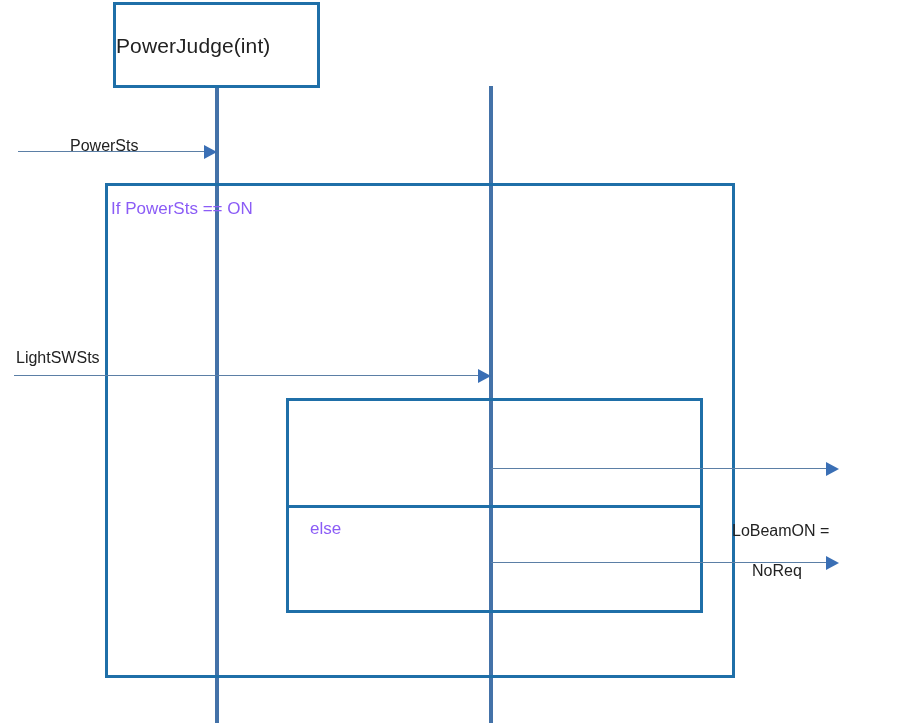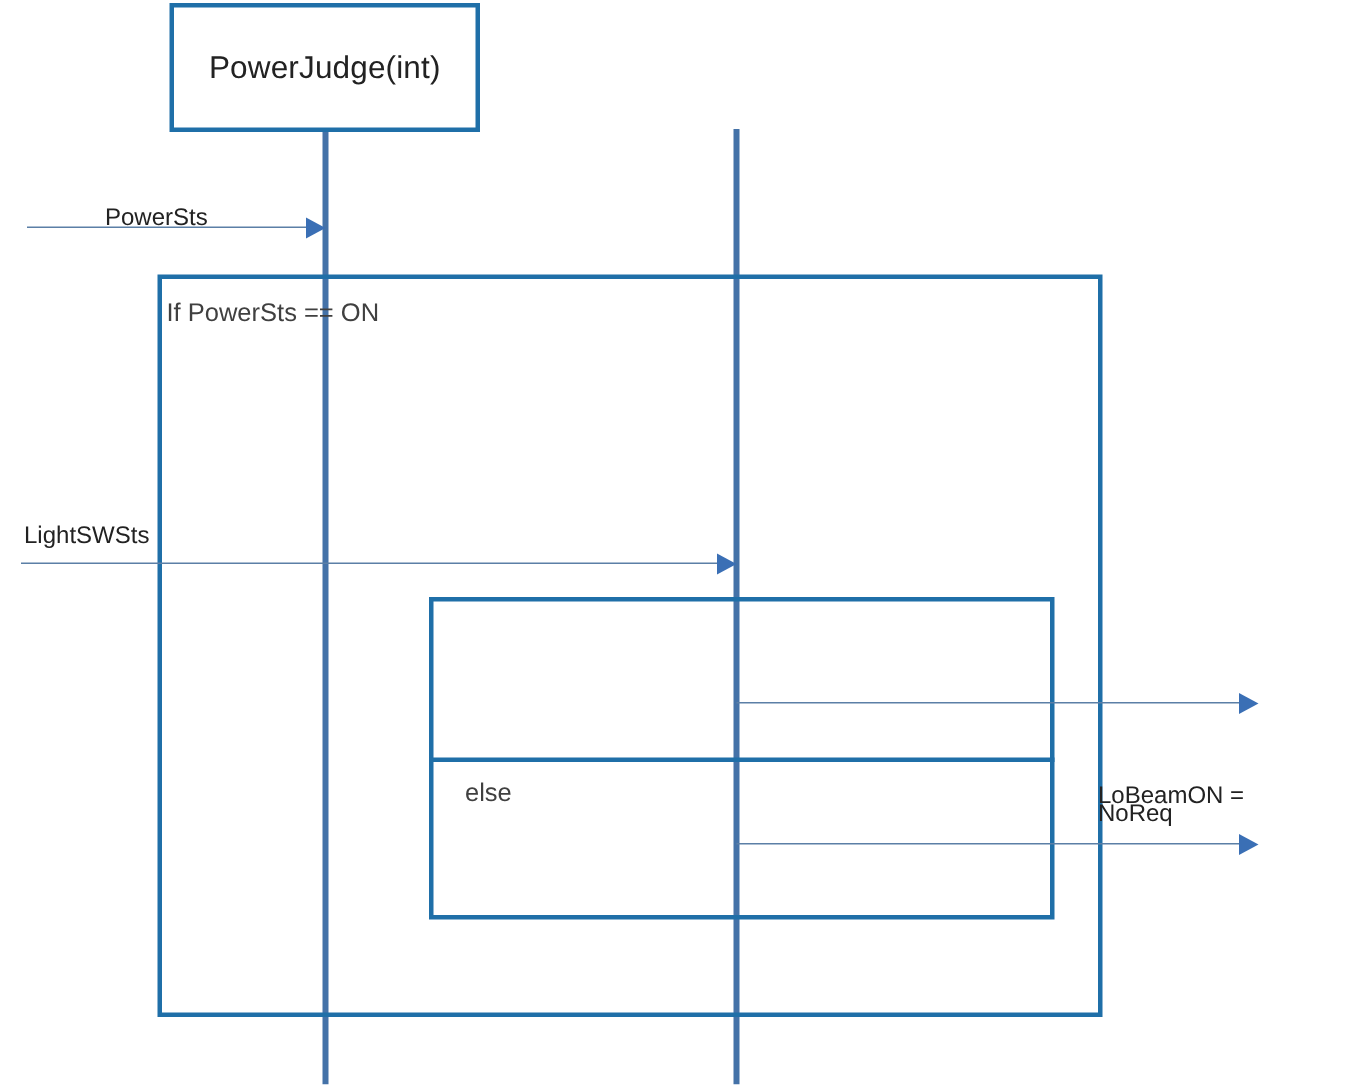--- a/index.html
+++ b/index.html
@@ -20,42 +20,42 @@
   }
 
   
   .participant{
     position:absolute;
     box-sizing:border-box;
     border:3px solid #1F6FA8;
     background:#ffffff;
     display:flex;
     align-items:center;
-    justify-content:center;
+    justify-content:flex-start;
   }
   .participant .plabel{
     font-size:21px;
     line-height:1;
     color:#222222;
     white-space:nowrap;
     letter-spacing:.1px;
   }
 
   
   .fragment{
     position:absolute;
     box-sizing:border-box;
     border:3px solid #1F6FA8;
     background:transparent;
   }
   .frag-label{
     position:absolute;
     font-size:17px;
     line-height:1.15;
-    color:#404040;
+    color:#8b5cf6;
     white-space:nowrap;
     background:transparent;
   }
   .frag-divider{
     position:absolute;
     height:3px;
     background:#1F6FA8;
   }
 
   
@@ -105,17 +105,17 @@
 
   <div class="fragment" style="left:286px;top:398px;width:417px;height:215px;"></div>
 
   <div class="frag-divider" style="left:286px;top:505px;width:417px;"></div>
   <div class="frag-label" style="left:310px;top:519px;">else</div>
 
   <div class="msg-line" style="left:491px;top:468px;width:335px;"></div>
   <div class="msg-head" style="left:826px;top:462px;"></div>
 
   <div class="msg-label" style="left:732px;top:520px;">LoBeamON =</div>
-  <div class="msg-label" style="left:732px;top:532px;">NoReq</div>
+  <div class="msg-label" style="left:732px;top:560px;padding-left:20px;">NoReq</div>
   <div class="msg-line" style="left:491px;top:562px;width:335px;"></div>
   <div class="msg-head" style="left:826px;top:556px;"></div>
 
 </div>
 
 </body></html>

